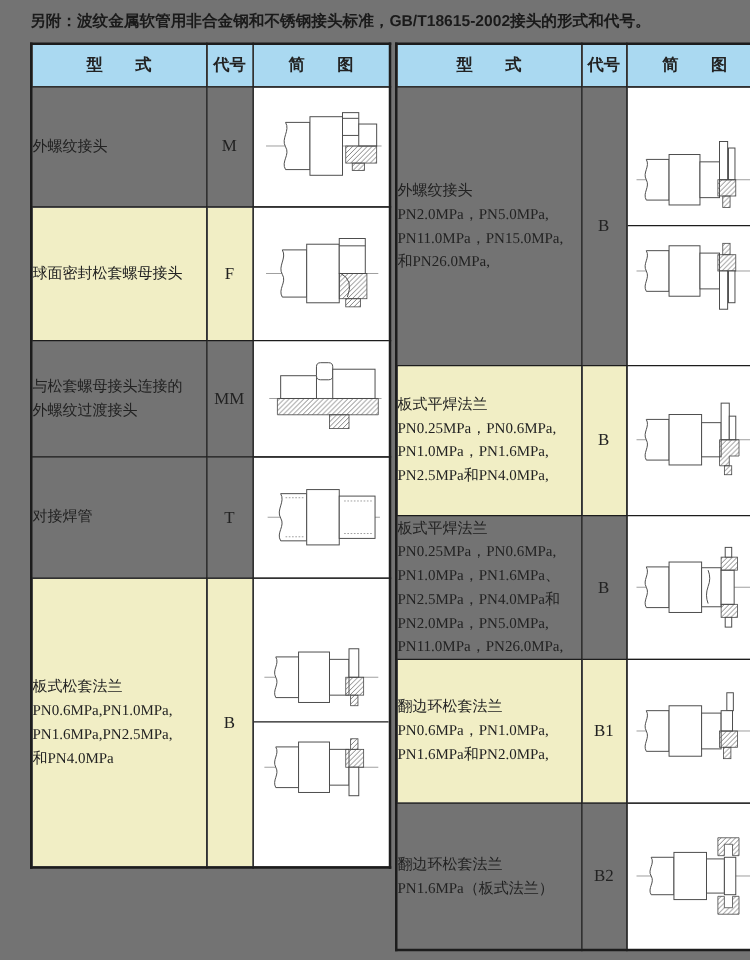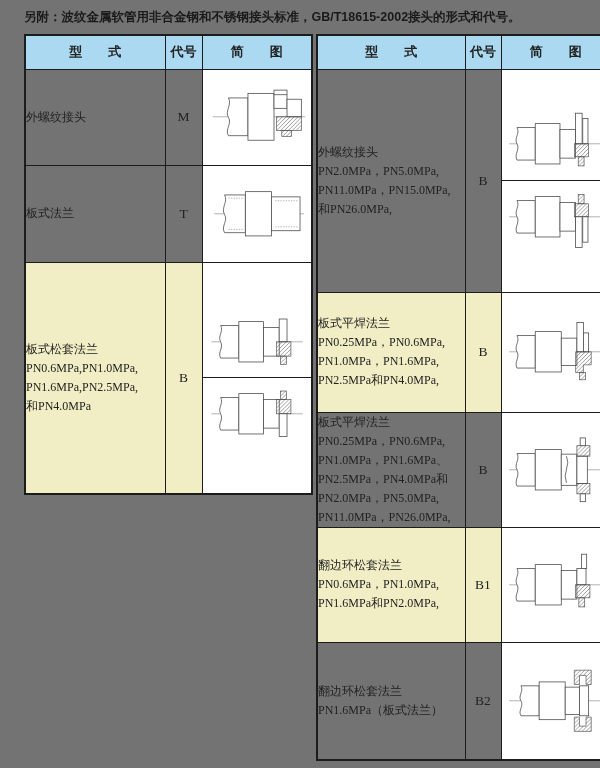--- a/index.html
+++ b/index.html
@@ -93,25 +93,60 @@
             <rect class="wh" x="106" y="14" width="20" height="28"></rect>
             <line class="ln" x1="106" y1="21" x2="126" y2="21"></line>
             <rect class="wh" x="126" y="28" width="22" height="27"></rect>
             <rect class="hx" x="110" y="55" width="38" height="21"></rect>
             <rect class="hx" x="118" y="76" width="15" height="9"></rect>
           </svg>
         </div>
             </td>
       </tr>
 
-
+      <tr style="height:107px">
+        <td class="type hl">球面密封松套螺母接头</td>
+        <td class="code hl">F</td>
+        <td class="diag">
+              <div class="diagbox">
+          <svg class="dg" viewBox="0 0 160 110" preserveAspectRatio="xMidYMid meet">
+            <line class="cl" x1="12" y1="55" x2="150" y2="55"></line>
+            <path class="wh" d="M32 26 H62 V84 H32 C26 74 38 66 32 56 C26 46 38 36 32 26 Z"></path>
+            <rect class="wh" x="62" y="19" width="40" height="72"></rect>
+            <rect class="wh" x="102" y="12" width="32" height="43"></rect>
+            <line class="ln" x1="102" y1="21" x2="134" y2="21"></line>
+            <rect class="hx" x="102" y="55" width="34" height="31"></rect>
+            <path class="ln" d="M104 55 Q120 63 112 84"></path>
+            <rect class="hx" x="110" y="86" width="18" height="10"></rect>
+          </svg>
+        </div>
+            </td>
+      </tr>
+
+      <tr style="height:93px">
+        <td class="type">与松套螺母接头连接的
+外螺纹过渡接头</td>
+        <td class="code">MM</td>
+        <td class="diag">
+              <div class="diagbox">
+          <svg class="dg" viewBox="0 0 160 110" preserveAspectRatio="xMidYMid meet">
+            <line class="cl" x1="16" y1="55" x2="154" y2="55"></line>
+            <rect class="wh" x="30" y="27" width="44" height="28"></rect>
+            <rect class="wh" x="74" y="11" width="20" height="21" rx="5"></rect>
+            <rect class="wh" x="94" y="19" width="52" height="36"></rect>
+            <path class="hx" d="M26 55 H150 V75 H26 Z"></path>
+            <rect class="hx" x="90" y="75" width="24" height="17"></rect>
+          </svg>
+        </div>
+            </td>
+      </tr>
 
 
       <tr style="height:97px">
-        <td class="type">板式法兰</td>
+        <td class="type">对接焊管</td>
         <td class="code">T</td>
         <td class="diag">
               <div class="diagbox">
           <svg class="dg" viewBox="0 0 160 110" preserveAspectRatio="xMidYMid meet">
             <line class="cl" x1="14" y1="55" x2="152" y2="55"></line>
             <path class="wh" d="M30 26 H62 V84 H30 C24 74 36 66 30 56 C24 46 36 36 30 26 Z"></path>
             <rect class="wh" x="62" y="21" width="40" height="68"></rect>
             <rect class="wh" x="102" y="29" width="44" height="52"></rect>
             <line class="ds" x1="36" y1="31" x2="58" y2="31"></line>
             <line class="ds" x1="36" y1="79" x2="58" y2="79"></line>

